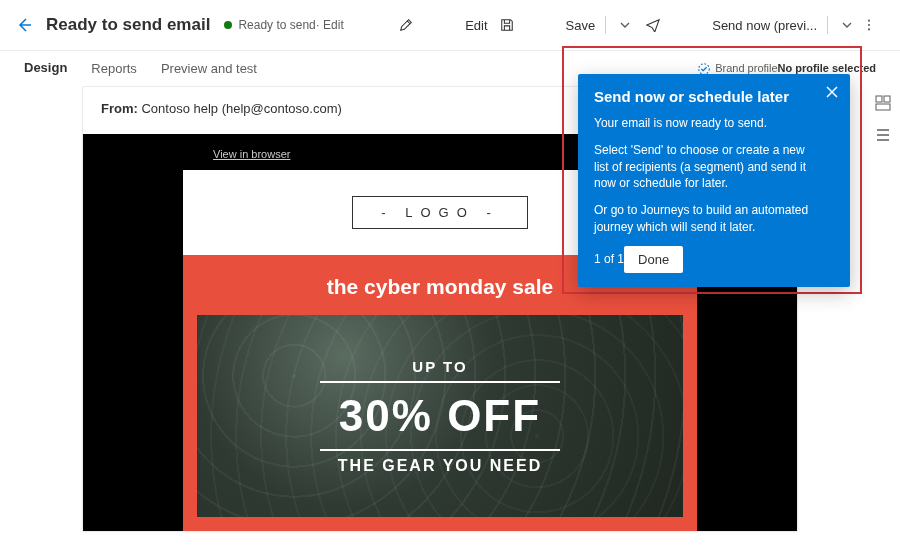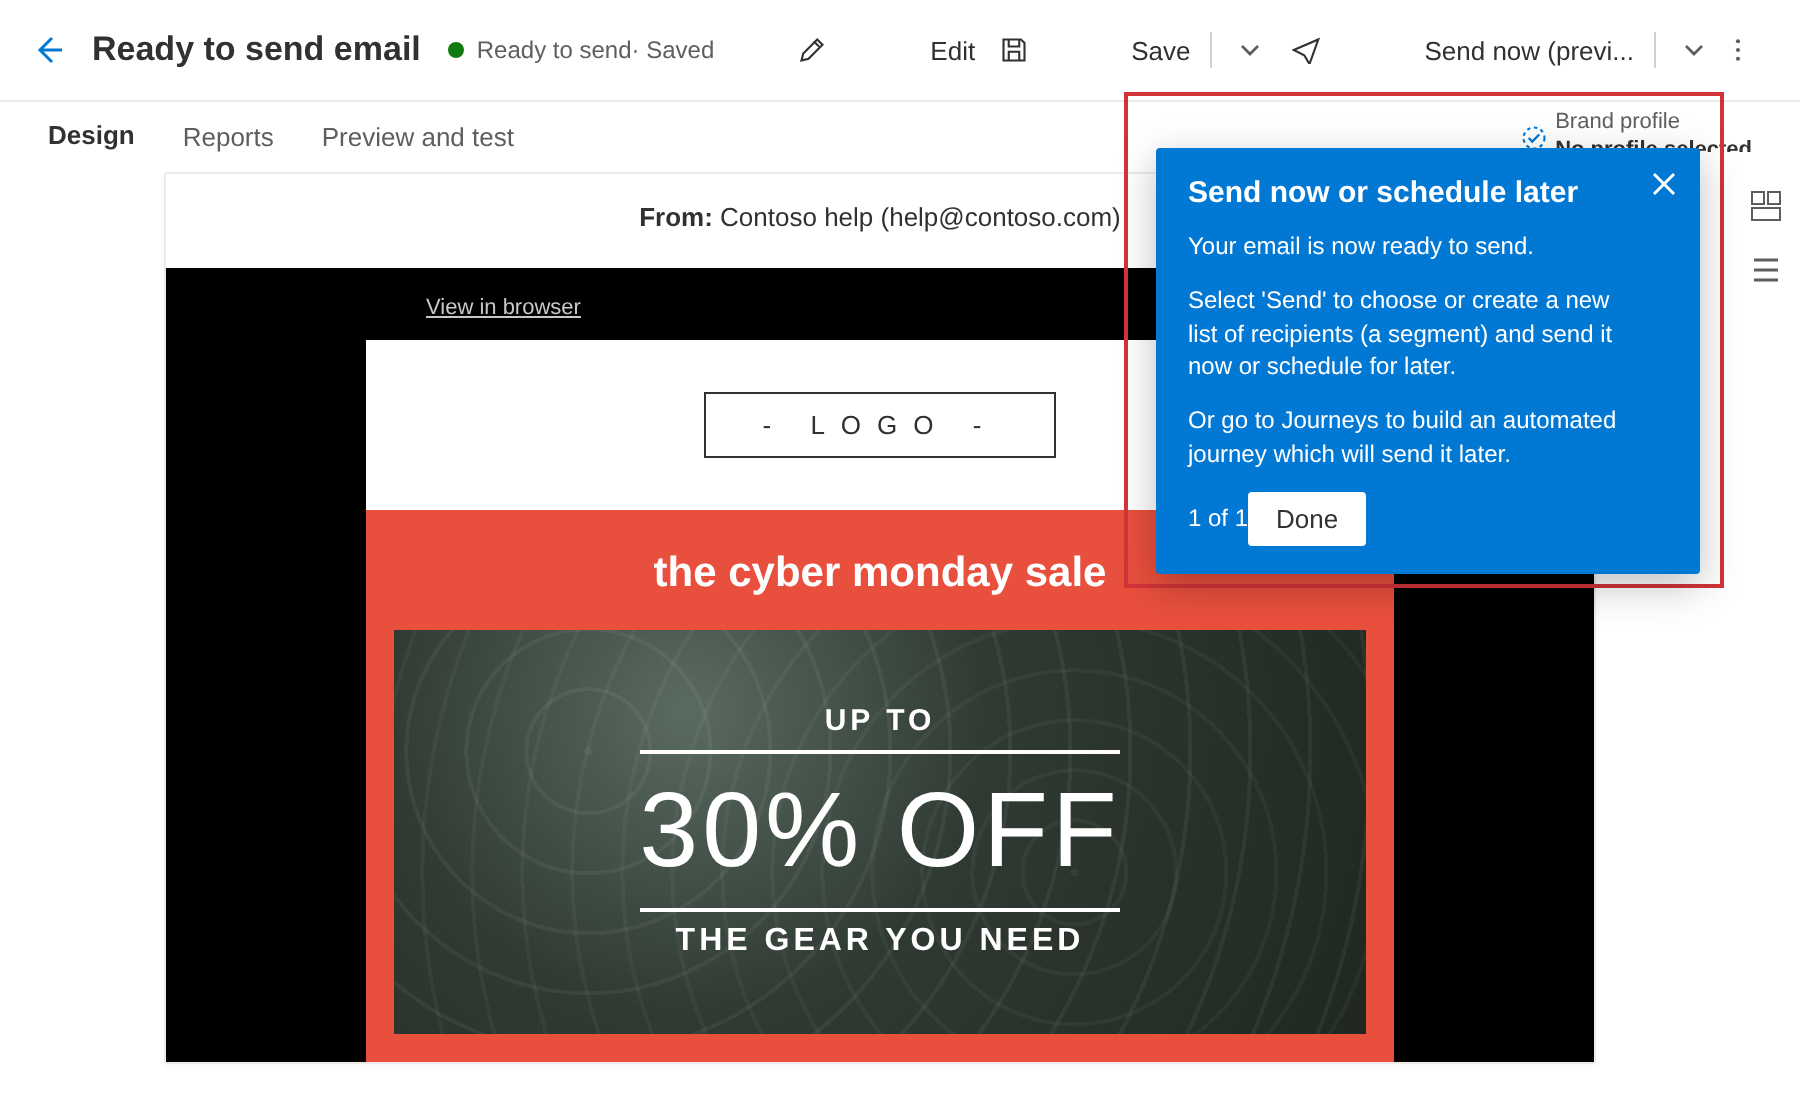--- a/index.html
+++ b/index.html
@@ -17,42 +17,42 @@
   .sep { width: 1px; height: 18px; background: #d2d0ce; margin: 0 4px; }
   .chev { margin-left: 4px; color: #605e5c; }
   .more-btn { width: 26px; text-align: center; cursor: pointer; color: #605e5c; }
 
   
   .tabs { display: flex; align-items: center; height: 36px; padding: 0 24px; border-bottom: 1px solid #edebe9; font-size: 13px; }
   .tab { margin-right: 24px; padding: 8px 0; cursor: pointer; color: #605e5c; }
   .tab.active { color: #323130; border-bottom: 2px solid #0078d4; font-weight: 600; }
   .tabs-spacer { flex: 1; }
   .brand-profile { font-size: 11px; color: #605e5c; text-align: right; line-height: 1.2; display: flex; align-items: center; }
-  .brand-profile .bp-text { display: flex; flex-direction: column; align-items: flex-start; margin-left: 4px;}
+  .brand-profile .bp-text { display: flex; flex-direction: row; align-items: flex-start; margin-left: 4px;}
   .brand-profile .bp-label { color: #605e5c; }
   .brand-profile .bp-value { color: #323130; font-weight: 600; }
 
   
   .canvas-area { position: absolute; top: 76px; left: 0; right: 0; bottom: 0; background: #fff; }
   .card { position: absolute; left: 82px; top: 10px; width: 716px; background: #fff; border: 1px solid #edebe9; border-radius: 2px; box-shadow: 0 1px 3px rgba(0,0,0,0.04); }
-  .meta { padding: 14px 18px; font-size: 13px; text-align: center; }
+  .meta { padding: 14px 18px; font-size: 13px; }
   .meta-row { margin-bottom: 4px; }
   .meta-label { font-weight: 600; }
   .email-body { background: #000; padding: 0 100px; }
   .view-browser { text-align: left; padding: 10px 0 8px 0; }
   .view-browser a { color: #c8c8c8; font-size: 11px; text-decoration: underline; cursor: pointer; padding-left: 30px;}
   .logo-band { background: #fff; text-align: center; padding: 26px 0; }
   .logo-box { display: inline-block; border: 1px solid #323130; padding: 8px 28px; letter-spacing: 8px; font-size: 13px; color: #323130; }
   .sale-band { background: #e94f3d; text-align: center; padding: 20px 0 16px 0; }
   .sale-title { color: #fff; font-size: 21px; font-weight: 600; }
   .hero { position: relative; background: #3b4a43; background-image: radial-gradient(circle at 30% 20%, #5a6b60 0%, #2f3a33 40%, #1f2720 100%); height: 216px; border: 14px solid #e94f3d; border-top: none; text-align: center; color: #fff; display: flex; flex-direction: column; justify-content: center; align-items: center; overflow: hidden;}
   .hero::before{ content:""; position:absolute; inset:0; background: repeating-radial-gradient(circle at 20% 30%, rgba(255,255,255,0.05) 0 2px, transparent 2px 30px), repeating-radial-gradient(circle at 70% 60%, rgba(255,255,255,0.04) 0 2px, transparent 2px 25px);}
   .hero > * { position: relative; }
   .hero .line1 { font-size: 15px; font-weight: 700; letter-spacing: 2px; }
-  .hero .line2 { font-size: 53px; font-weight: 400; letter-spacing: 2px; margin: 2px 0; }
+  .hero .line2 { font-size: 44px; font-weight: 700; letter-spacing: 2px; margin: 2px 0; }
   .hero .line3 { font-size: 16px; font-weight: 700; letter-spacing: 2px; }
   .hero hr { width: 240px; border: none; border-top: 2px solid #fff; margin: 6px 0; }
 
   
   .side-toolbar { position: absolute; right: 6px; top: 92px; display: flex; flex-direction: column; gap: 10px; }
   .side-toolbar .tool { width: 22px; height: 22px; display: flex; align-items: center; justify-content: center; color: #605e5c; cursor: pointer; }
 
   
   .highlight-box { position: absolute; border: 2px solid #d13438; left: 562px; top: 46px; width: 300px; height: 248px; pointer-events: none; }
 
@@ -73,21 +73,21 @@
 <div class="topbar">
   <div class="back-btn">
     <svg width="16" height="16" viewBox="0 0 16 16">
         <path fill="none" stroke="#0078d4" stroke-width="1.5" d="M10 2 4 8l6 6M4 8h11"></path>
       </svg>
   </div>
   <div class="page-title">Ready to send email</div>
   <div class="status">
     <span class="status-dot"></span>
     <span>Ready to send</span>
-    <span> · Saved</span>
+    <span> · Edit</span>
   </div>
   <div class="topbar-spacer"></div>
 
   <div class="cmd">
     <svg width="14" height="14" viewBox="0 0 16 16">
         <path fill="none" stroke="#323130" stroke-width="1.2" d="M2 14l1-4 8-8 3 3-8 8-4 1zM9 3l3 3"></path>
       </svg>
     <span>Edit</span>
   </div>
 

